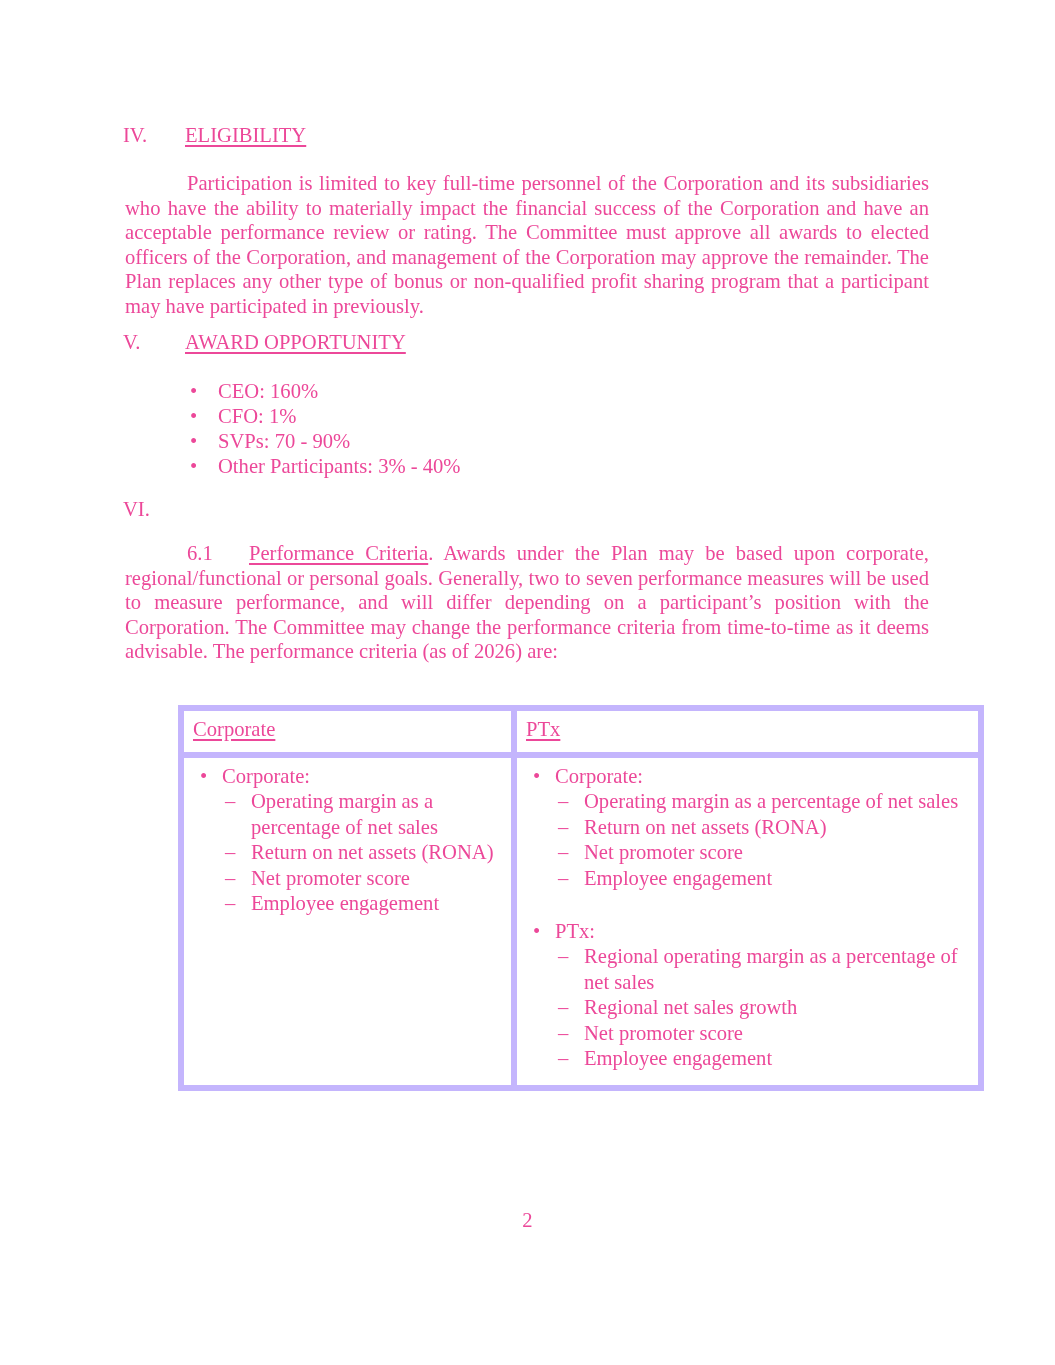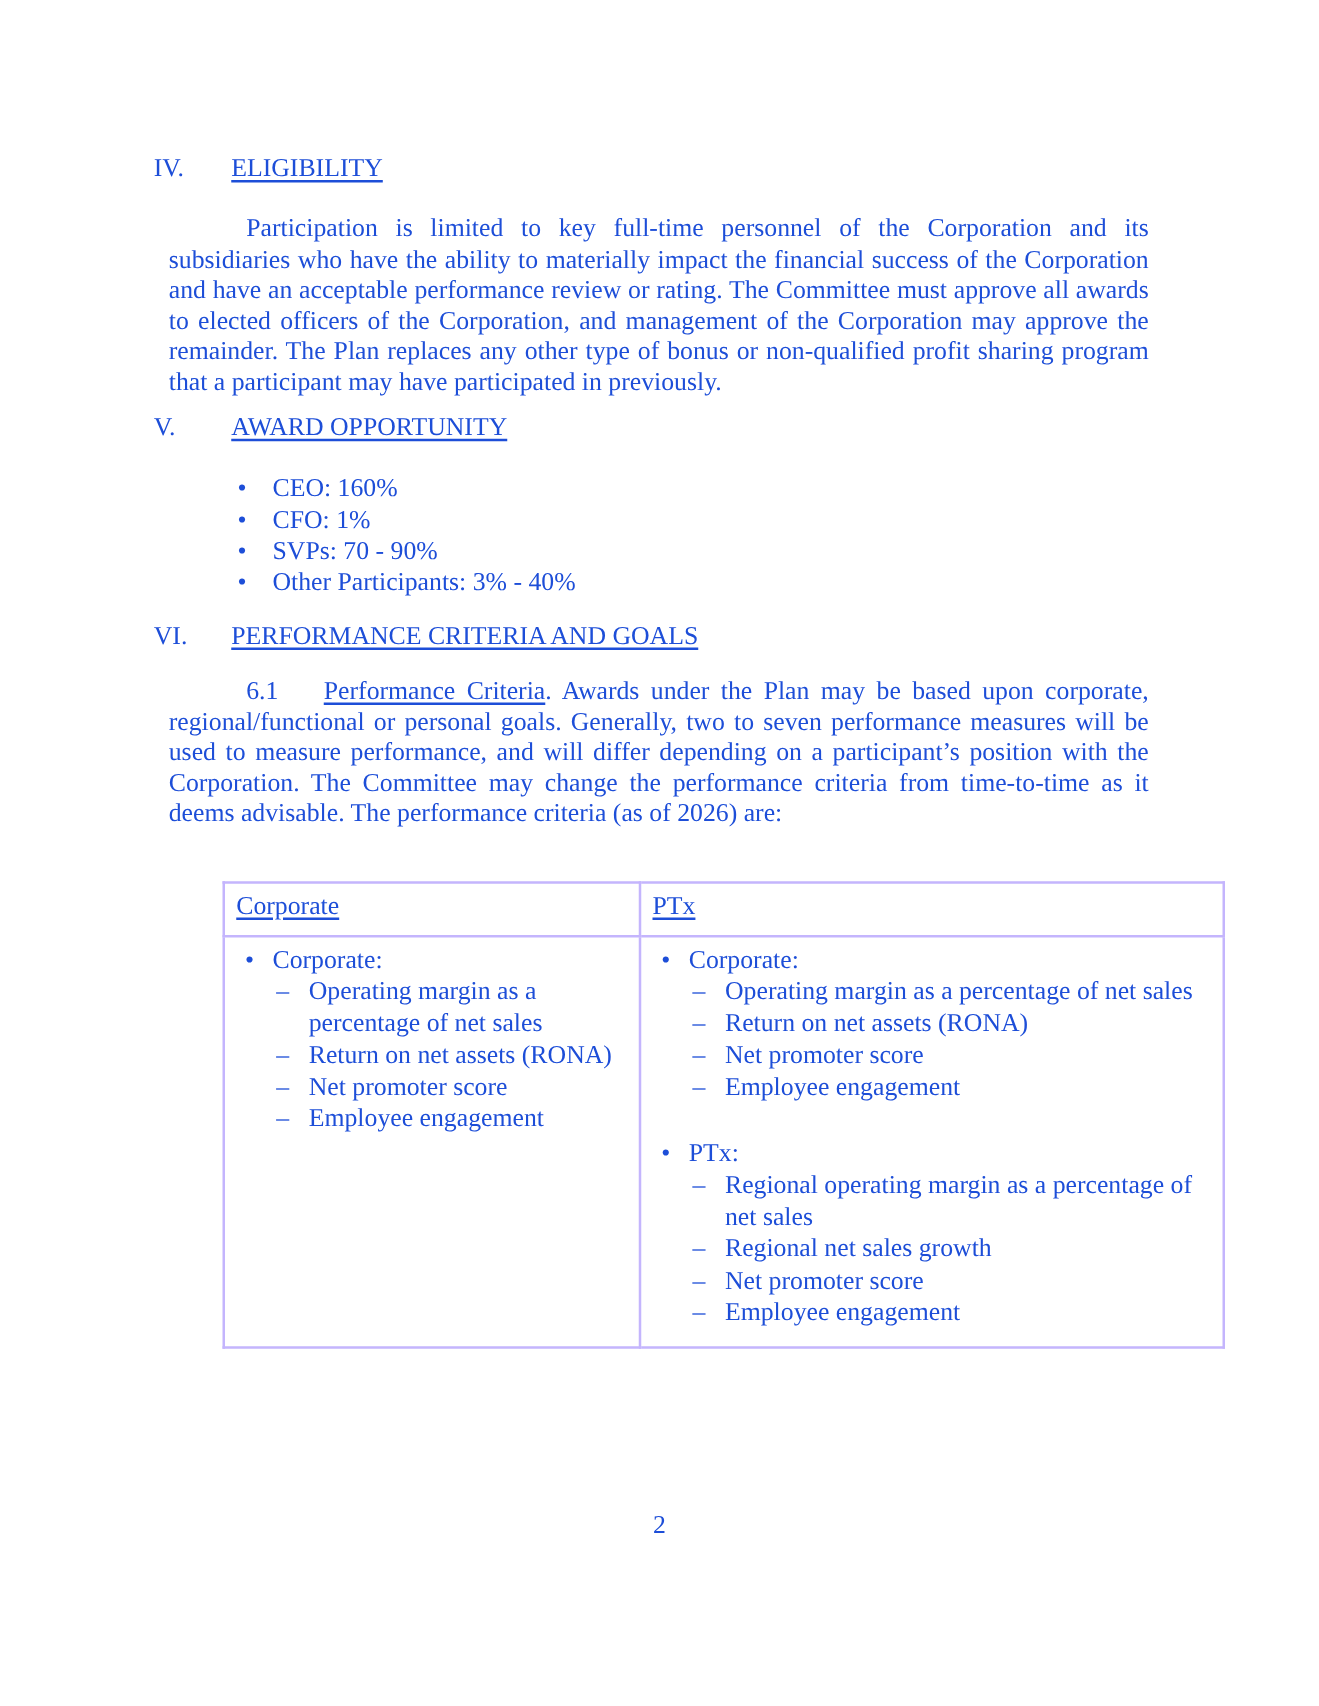--- a/index.html
+++ b/index.html
@@ -4,37 +4,37 @@
 <style>
   html, body { margin: 0; padding: 0; background: #ffffff; }
   .page {
     position: relative;
     width: 1055px;
     height: 1365px;
     background: #ffffff;
     font-family: "Liberation Serif", "DejaVu Serif", serif;
     font-size: 20.6px;
     line-height: 24.5px;
-    color: #1d4ed8;
+    color: #ec4899;
     overflow: hidden;
   }
   .doc {
     position: absolute;
     left: 123px;
     top: 123px;
     width: 808px;
   }
   
   .sec-heading { display: flex; }
   .sec-num { flex: 0 0 62px; width: 62px; }
   .sec-title { text-decoration: underline; text-underline-offset: 3px; text-align: right; }
 
   
   .para {
-    margin: 12px;
+    margin: 2px;
     text-align: justify;
     text-indent: 62px;
   }
   .mt-p1 { margin-top: 23.5px; }
   .mt-h5 { margin-top: 12px; }
   .mt-p2 { margin-top: 21px; }
   .mt-ul { margin-top: 24px; }
   .mt-h6 { margin-top: 18px; }
   .mt-p3 { margin-top: 20px; }
   .tight { word-spacing: -1.6px; }
@@ -49,21 +49,21 @@
   .u { text-decoration: underline; text-underline-offset: 3px; }
 
   
   .criteria-table {
     border-collapse: collapse;
     table-layout: fixed;
     margin: 41px 0 0 55px;
     width: 800px;
   }
   .criteria-table th, .criteria-table td {
-    border: 2px solid #c4b5fd;
+    border: 6px solid #c4b5fd;
   }
   .criteria-table th {
     font-weight: normal;
     text-align: left;
     padding: 6px 10px 11px 9px;
     line-height: 24.5px;
   }
   .th-label { text-decoration: underline; text-underline-offset: 3px; }
   .criteria-table td {
     vertical-align: top;
@@ -106,21 +106,20 @@
 
     <ul class="v-bullets mt-ul">
         <li><span class="b-glyph">•</span><span>CEO: 160%</span></li>
         <li><span class="b-glyph">•</span><span>CFO: 1%</span></li>
         <li><span class="b-glyph">•</span><span>SVPs: 70 - 90%</span></li>
         <li><span class="b-glyph">•</span><span>Other Participants: 3% - 40%</span></li>
       </ul>
 
     <div class="sec-heading mt-h6">
       <span class="sec-num">VI.</span>
-      <span class="sec-title">PERFORMANCE CRITERIA AND GOALS</span>
     </div>
 
     <p class="para mt-p3"><span class="sub-num">6.1</span><span class="u">Performance Criteria</span><span>.  Awards under the Plan may be based upon corporate, regional/functional or personal goals.  Generally, two to seven performance measures will be used to measure performance, and will differ depending on a participant’s position with the Corporation.  The Committee may change the performance criteria from time-to-time as it deems advisable.  The performance criteria (as of 2026) are:</span></p>
 
     <table class="criteria-table">
       <colgroup>
         <col style="width:333px">
         <col style="width:467px">
       </colgroup>
       <thead>

